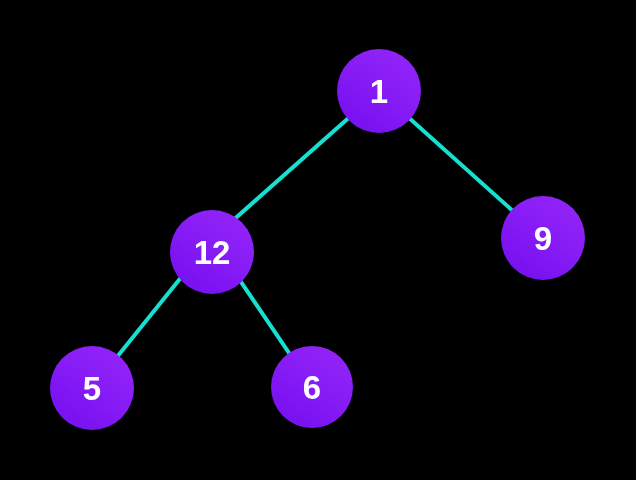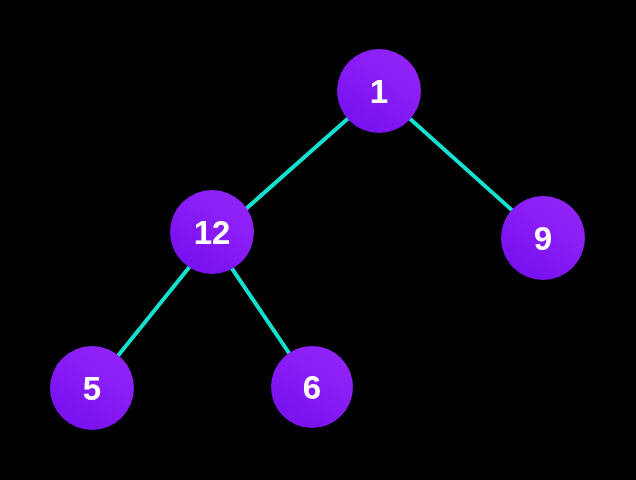--- a/index.html
+++ b/index.html
@@ -55,21 +55,21 @@
       <line x1="379" y1="91" x2="212" y2="239" stroke="#16e0d0" stroke-width="4" stroke-linecap="butt"></line>
       <line x1="379" y1="91" x2="543" y2="238" stroke="#16e0d0" stroke-width="4" stroke-linecap="butt"></line>
       <line x1="212" y1="239" x2="92" y2="388" stroke="#16e0d0" stroke-width="4" stroke-linecap="butt"></line>
       <line x1="212" y1="239" x2="312" y2="387" stroke="#16e0d0" stroke-width="4" stroke-linecap="butt"></line>
     </svg>
 
   <div id="node-layer">
       <div class="tree-node" style="left: 337px; top: 49px; width: 84px; height: 84px;">
         <span class="node-label">1</span>
       </div>
-      <div class="tree-node" style="left: 170px; top: 190px; width: 84px; height: 84px;">
+      <div class="tree-node" style="left: 170px; top: 210px; width: 84px; height: 84px;">
         <span class="node-label">12</span>
       </div>
       <div class="tree-node" style="left: 501px; top: 196px; width: 84px; height: 84px;">
         <span class="node-label">9</span>
       </div>
       <div class="tree-node" style="left: 50px; top: 346px; width: 84px; height: 84px;">
         <span class="node-label">5</span>
       </div>
       <div class="tree-node" style="left: 271px; top: 346px; width: 82px; height: 82px;">
         <span class="node-label">6</span>

